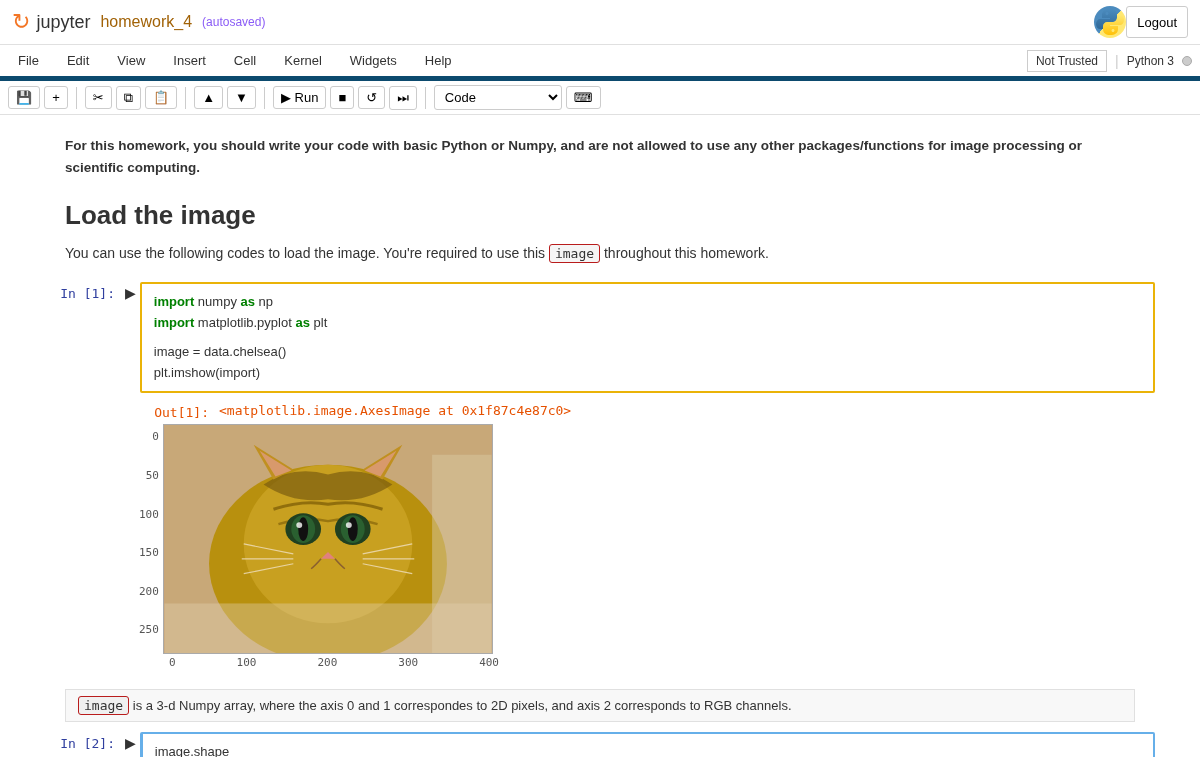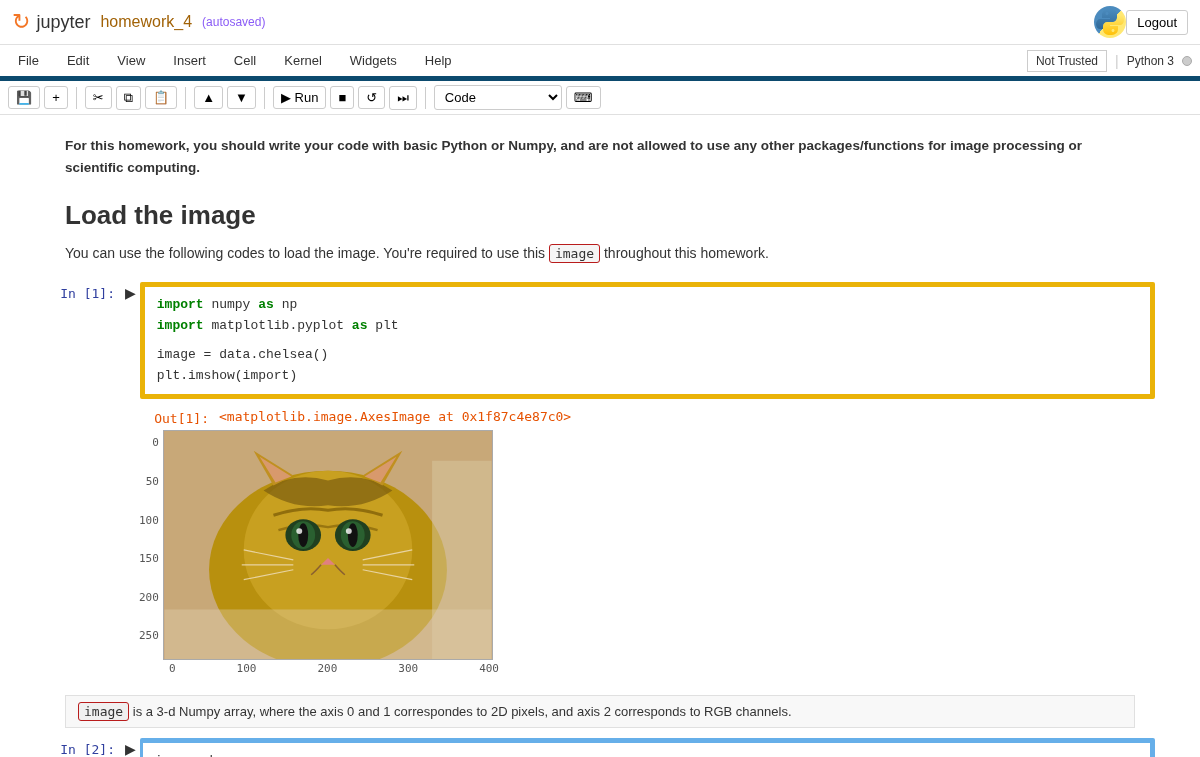--- a/index.html
+++ b/index.html
@@ -9,21 +9,21 @@
     #topbar {
       display: flex; align-items: center; justify-content: space-between;
       padding: 6px 12px; border-bottom: 1px solid #e0e0e0; background: #fff;
     }
     #topbar-left { display: flex; align-items: center; gap: 10px; }
     #jupyter-logo { display: flex; align-items: center; gap: 6px; }
     #jupyter-logo-icon { font-size: 22px; }
     #jupyter-wordmark { font-size: 18px; color: #333; font-family: Arial; }
     #notebook-title { font-size: 16px; color: #a16207; }
     #autosaved { font-size: 12px; color: #888; }
-    #topbar-right { display: flex; align-items: center; }
+    #topbar-right { display: flex; }
     #python-logo {
       width: 32px; height: 32px; background: linear-gradient(135deg, #4b8bbe 50%, #ffe873 50%);
       border-radius: 50%; display: flex; align-items: center; justify-content: center;
       font-size: 18px;
     }
     #logout-btn {
       border: 1px solid #ccc; background: #fff; padding: 4px 10px;
       cursor: pointer; font-size: 13px; border-radius: 3px;
     }
 
@@ -80,22 +80,22 @@
       min-width: 80px; text-align: right; padding-right: 10px;
       font-family: monospace; font-size: 13px; padding-top: 4px;
       color: #303f9f;
     }
     .cell-label.out { color: #e65100; }
     .cell-run-indicator {
       display: flex; align-items: flex-start; padding-right: 4px; padding-top: 3px;
       color: #333; font-size: 14px;
     }
     .code-box {
-      flex: 1; border: 5px solid #eab308; background: #fff;
-      padding: 8px 12px; font-family: Liberation Mono, monospace; font-size: 13px; line-height: 1.6;
+      flex: 1; border: 2px solid #eab308; background: #fff;
+      padding: 8px 12px; font-family: Liberation Sans, sans-serif; font-size: 13px; line-height: 1.6;
       border-radius: 2px;
     }
     .code-box.active { border-color: #66afe9; border-left: 3px solid #66afe9; }
 
     
     .kw { color: #008000; font-weight: bold; }
 
     
     .output-area {
       padding: 0 20px 0 114px;

